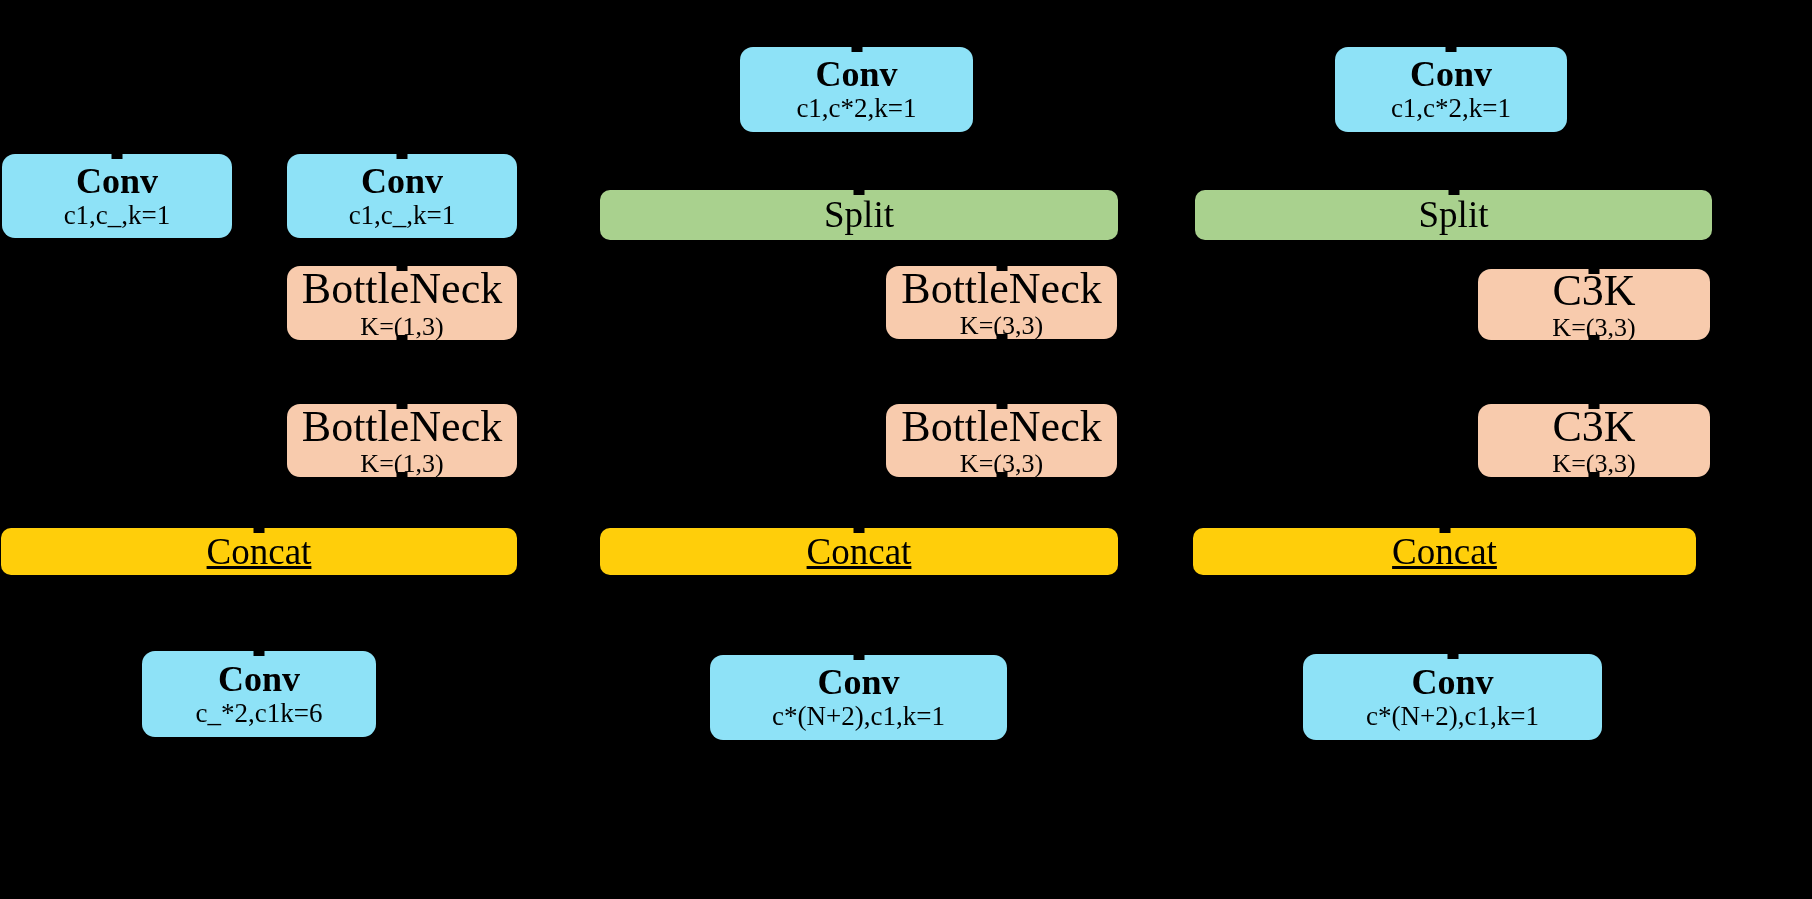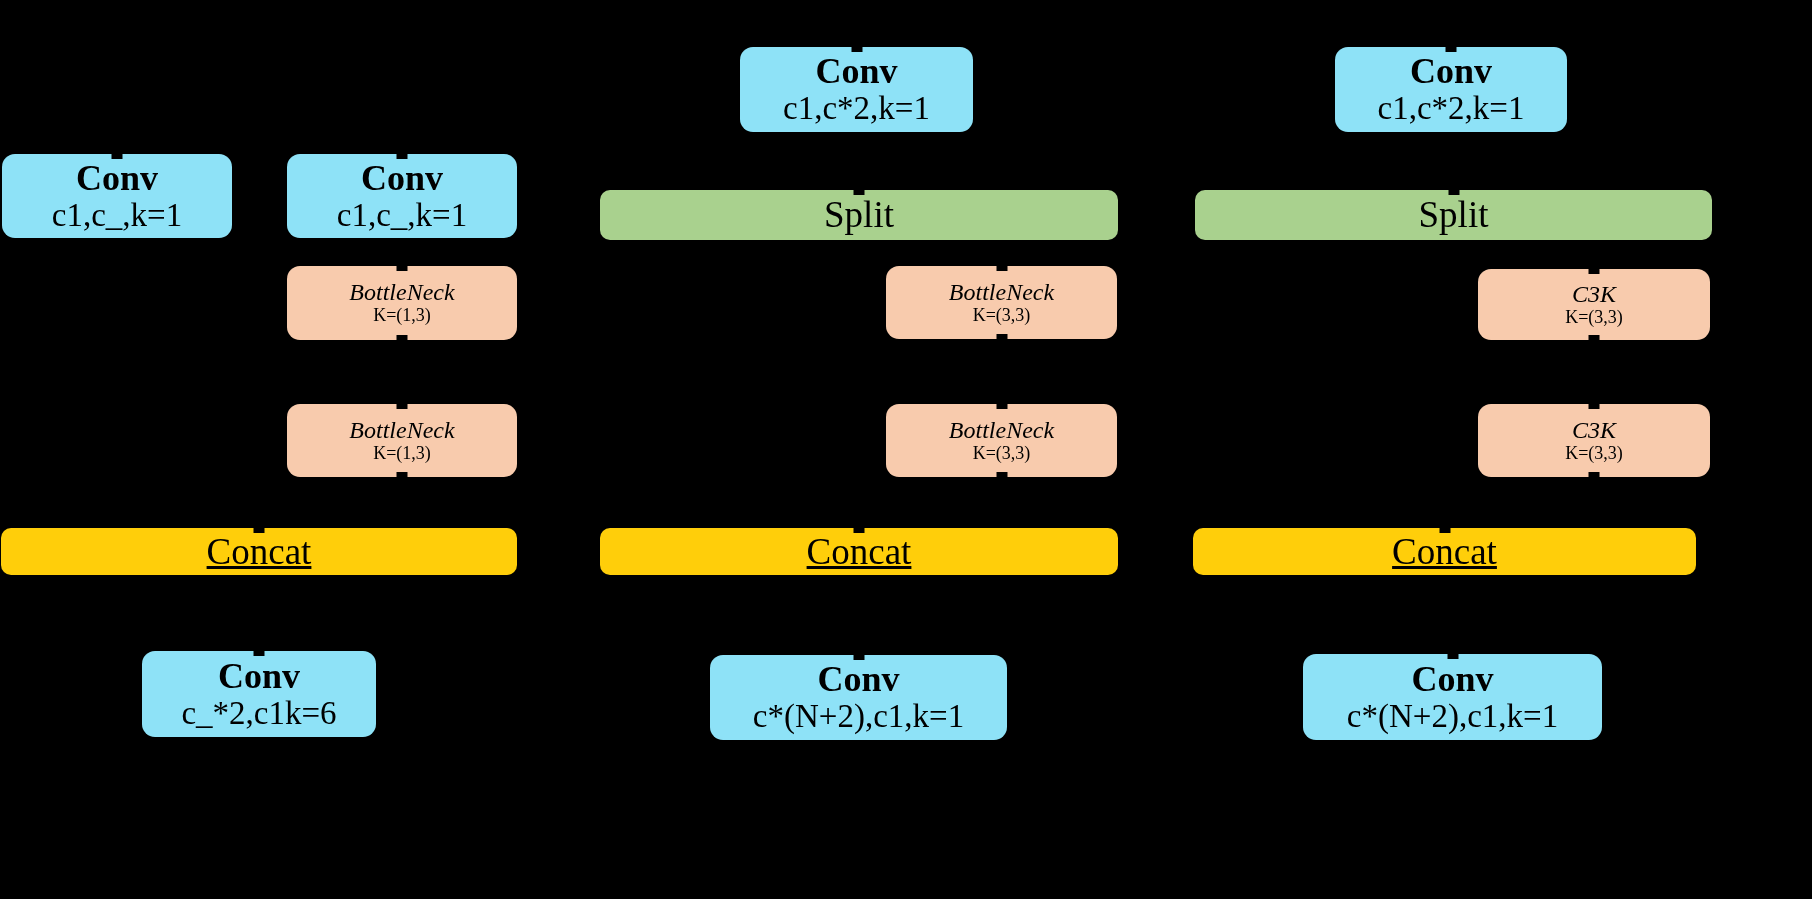--- a/index.html
+++ b/index.html
@@ -14,23 +14,23 @@
     position:absolute;
     display:flex;flex-direction:column;align-items:center;justify-content:center;
     border-radius:13px;
     color:#000;text-align:center;line-height:1.08;
   }
   .conv{background:var(--conv,#8EE2F7);}
   .split{background:var(--split,#A9D18E);border-radius:10px;}
   .neck{background:var(--neck,#F8CBAD);}
   .concat{background:var(--concat,#FFCE0A);border-radius:10px;text-decoration:underline;}
   .t{font-weight:bold;font-size:36px;}
-  .t2{font-weight:normal;font-size:24px;font-style:italic;}
-  .p{font-size:33px;}
-  .p2{font-size:18px;}
+  .t2{font-weight:normal;font-size:44px;}
+  .p{font-size:27px;}
+  .p2{font-size:26px;}
   .bar-label{font-size:37px;text-align:center;}
   
   .notch-t::before{
     content:"";position:absolute;top:-2px;left:50%;transform:translateX(-50%);
     width:11px;height:7px;background:#000;
   }
   .notch-b::after{
     content:"";position:absolute;bottom:-2px;left:50%;transform:translateX(-50%);
     width:11px;height:7px;background:#000;
   }

